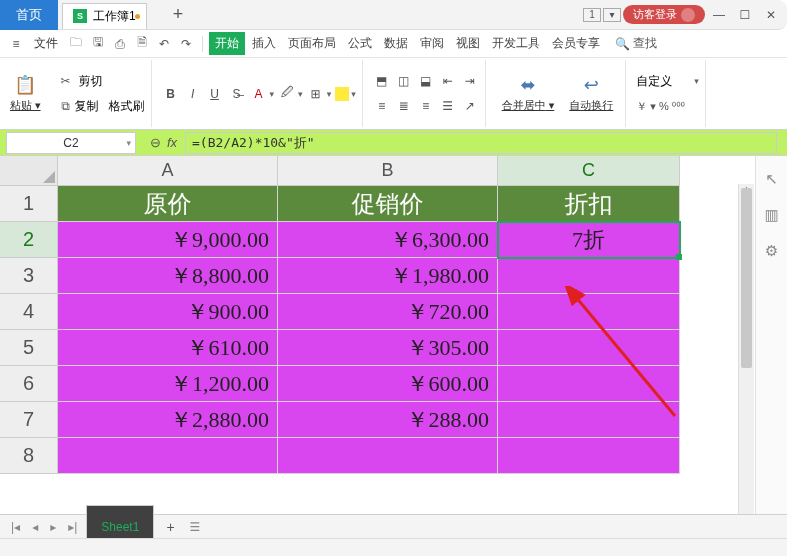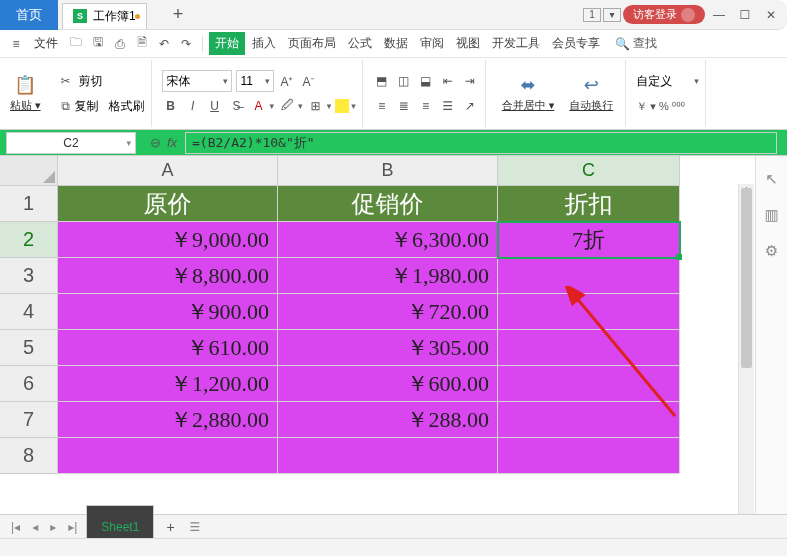--- a/index.html
+++ b/index.html
@@ -34,21 +34,21 @@
 .ribbon-big .lbl { font-size: 11px; color: #333; text-decoration: underline; }
 .ribbon-row { display: flex; align-items: center; gap: 4px; height: 22px; }
 .ribbon-row .sm { width: 18px; height: 18px; display: inline-flex; align-items: center; justify-content: center; color: #555; font-size: 12px; }
 .font-sel { border: 1px solid #ccc; height: 22px; font-size: 12px; padding: 0 16px 0 4px; background: #fff; min-width: 70px; display:inline-flex; align-items:center; position:relative; }
 .font-sel::after{content:"▾"; position:absolute; right:3px; color:#666; font-size:9px;}
 .size-sel { border: 1px solid #ccc; height: 22px; font-size: 12px; padding: 0 14px 0 4px; background: #fff; width: 38px; display:inline-flex; align-items:center; position:relative;}
 .size-sel::after{content:"▾"; position:absolute; right:3px; color:#666; font-size:9px;}
 .ribbon .dd { font-size: 9px; color: #666; margin-left: -2px; }
 
 
-.formulabar { height: 26px; display: flex; align-items: center; border-bottom: 1px solid #d0d0d0; background: #22c55e; }
+.formulabar { height: 26px; display: flex; align-items: center; border-bottom: 1px solid #d0d0d0; background: #bef264; }
 .name-box { width: 130px; height: 22px; border: 1px solid #ccc; margin: 0 6px; display: flex; align-items: center; justify-content: center; font-size: 12px; color: #333; position:relative; background:#fff;}
 .name-box::after{content:"▾"; position:absolute; right:4px; color:#888; font-size:9px;}
 .fx-icons { display: flex; gap: 6px; align-items: center; margin: 0 8px; color: #555; font-size: 13px; }
 .formula-input { flex: 1; height: 22px; border: 1px solid #ccc; padding: 0 6px; font-size: 13px; font-family: "Consolas","SimSun",monospace; color: #333; display:flex; align-items:center; margin-right:10px;}
 
 
 .sheet-area { position: relative; display: flex; height: 380px; }
 .side-tools { width: 32px; border-left: 1px solid #e0e0e0; display: flex; flex-direction: column; align-items: center; gap: 18px; padding-top: 14px; color: #888; background: #fafafa; position:absolute; right:0; top:0; bottom:0;}
 .side-tools .t { font-size: 15px; }
 .sheet-wrap { flex: 1; overflow: hidden; position: relative; }
@@ -143,26 +143,20 @@
         <span class="sm">✂</span>
         <span>剪切</span>
       </div>
     <div class="ribbon-row">
       <span><span class="sm">⧉</span><span>复制</span></span>
       <span style="margin-left:6px"><span>格式刷</span></span>
     </div>
   </div>
   <div class="ribbon-group">
     <div class="ribbon-row">
-      <span class="font-sel">宋体</span>
-      <span class="size-sel">11</span>
-      <span class="sm">A⁺</span>
-      <span class="sm">A⁻</span>
-    </div>
-    <div class="ribbon-row">
       <span class="sm">
           <b>B</b>
         </span>
       <span class="sm">
           <i>I</i>
         </span>
       <span class="sm">
           <u>U</u>
         </span>
       <span class="sm">S̶</span>

